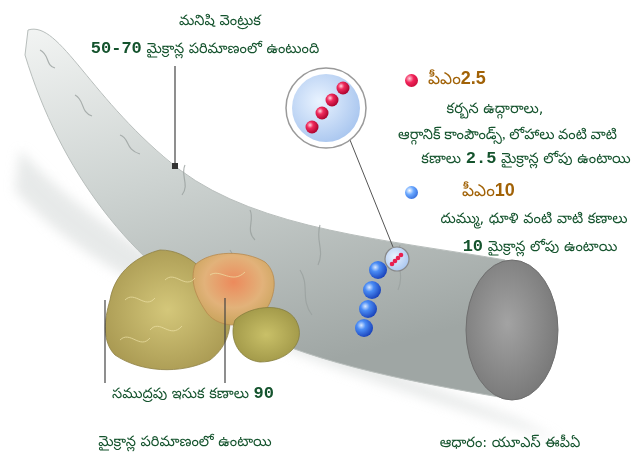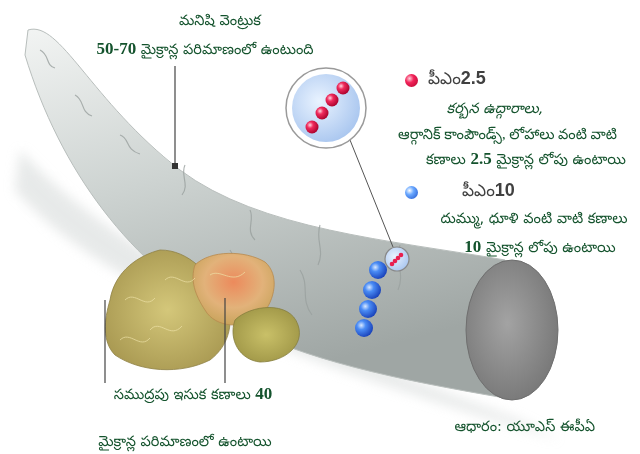--- a/index.html
+++ b/index.html
@@ -2,22 +2,22 @@
 <html><head>
 <meta charset="utf-8">
 <style>
   html, body { margin: 0; padding: 0; }
   body {
     width: 640px; height: 454px; background: #ffffff; position: relative; overflow: hidden;
     font-family: "DejaVu Sans", sans-serif; color: #1a1a1a;
   }
   .canvas { position: absolute; left: 0; top: 0; width: 640px; height: 454px; }
   .label { position: absolute; font-size: 14.5px; line-height: 21px; font-weight: normal; color: #14532d; white-space: nowrap; text-align: center; }
-  .label b, .num { font-family: Liberation Serif, serif; font-weight: bold; font-size: 17px; }
-  .title-pm { position: absolute; font-size: 17px; white-space: nowrap; color: #404040; }
+  .label b, .num { font-family: Liberation Mono, monospace; font-weight: bold; font-size: 17px; }
+  .title-pm { position: absolute; font-size: 17px; white-space: nowrap; color: #a16207; }
   .title-pm .pmnum { font-family: "Liberation Sans", sans-serif; font-weight: bold; font-size: 18px; }
   .ball { position: absolute; width: 13px; height: 13px; border-radius: 50%; }
   .ball.red { background: radial-gradient(circle at 35% 35%, #ffd0da 0%, #f2245a 35%, #b3002a 100%); }
   .ball.blue { background: radial-gradient(circle at 35% 35%, #ffffff 0%, #6aa8ff 35%, #1b4fc8 100%); }
 </style>
 </head>
 <body>
 
 <svg class="canvas" viewBox="0 0 640 454" xmlns="http://www.w3.org/2000/svg">
   <defs>
@@ -129,37 +129,37 @@
 </div>
 <div class="label" style="left:55px; top:38px; width:300px;">
   <span class="num">50-70</span>
   <span>మైక్రాన్ల పరిమాణంలో ఉంటుంది</span>
 </div>
 
 <div class="ball red" style="left:405px; top:74px;"></div>
 <div class="title-pm" style="left:428px; top:68px;">
   <span>పీఎం</span><span class="pmnum">2.5</span>
 </div>
-<div class="label" style="left:420px; top:98px; width:150px;font-style:italic;">కర్బన ఉద్గారాలు,</div>
+<div class="label" style="left:420px; top:98px; width:150px;">కర్బన ఉద్గారాలు,</div>
 <div class="label" style="left:380px; top:124px; width:255px;font-family:Liberation Serif, serif;">ఆర్గానిక్ కాంపౌండ్స్, లోహాలు వంటి వాటి</div>
 <div class="label" style="left:406px; top:148px; width:240px;">
   <span>కణాలు</span>
   <span class="num">2.5</span>
   <span>మైక్రాన్ల లోపు ఉంటాయి</span>
 </div>
 
 <div class="ball blue" style="left:405px; top:186px;"></div>
 <div class="title-pm" style="left:428px; top:180px;margin-left:34px;">
   <span>పీఎం</span><span class="pmnum">10</span>
 </div>
 <div class="label" style="left:418px; top:208px; width:232px;">దుమ్ము, ధూళి వంటి వాటి కణాలు</div>
 <div class="label" style="left:440px; top:236px; width:200px;">
   <span class="num">10</span>
   <span>మైక్రాన్ల లోపు ఉంటాయి</span>
 </div>
 
 <div class="label" style="left:88px; top:383px; width:210px;">
   <span>సముద్రపు ఇసుక కణాలు</span>
-  <span class="num">40</span>
+  <span class="num">90</span>
 </div>
 <div class="label" style="left:85px; top:407px; width:200px;margin-top:24px;">మైక్రాన్ల పరిమాణంలో ఉంటాయి</div>
 
-<div class="label" style="left:425px; top:416px; width:170px;text-align:right;">ఆధారం: యూఎస్ ఈపీఏ</div>
+<div class="label" style="left:425px; top:432px; width:170px;">ఆధారం: యూఎస్ ఈపీఏ</div>
 
 </body></html>

